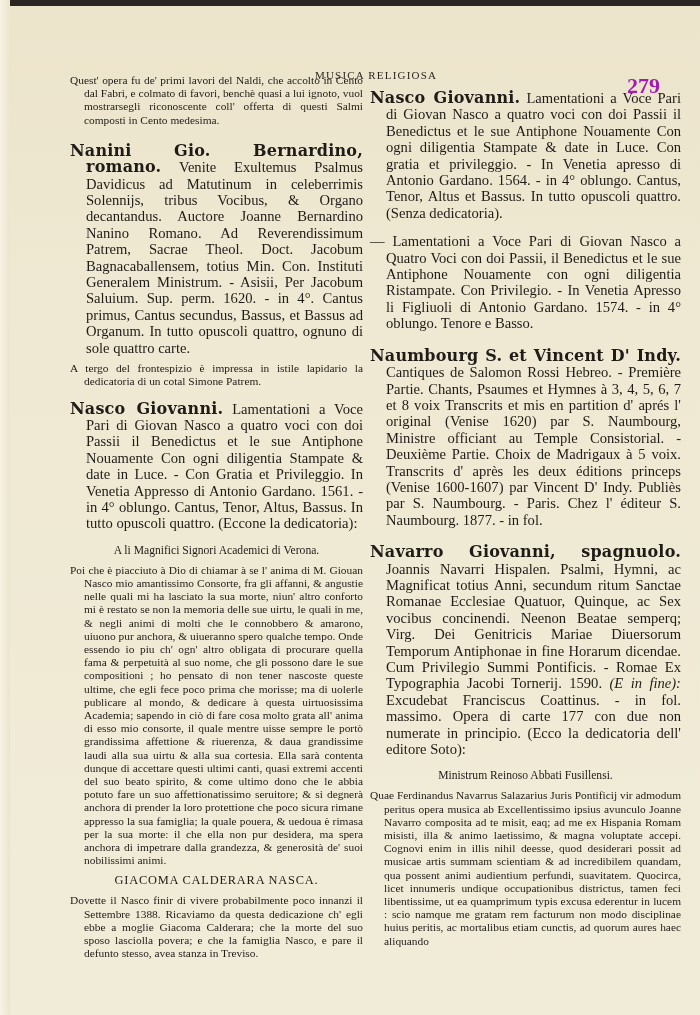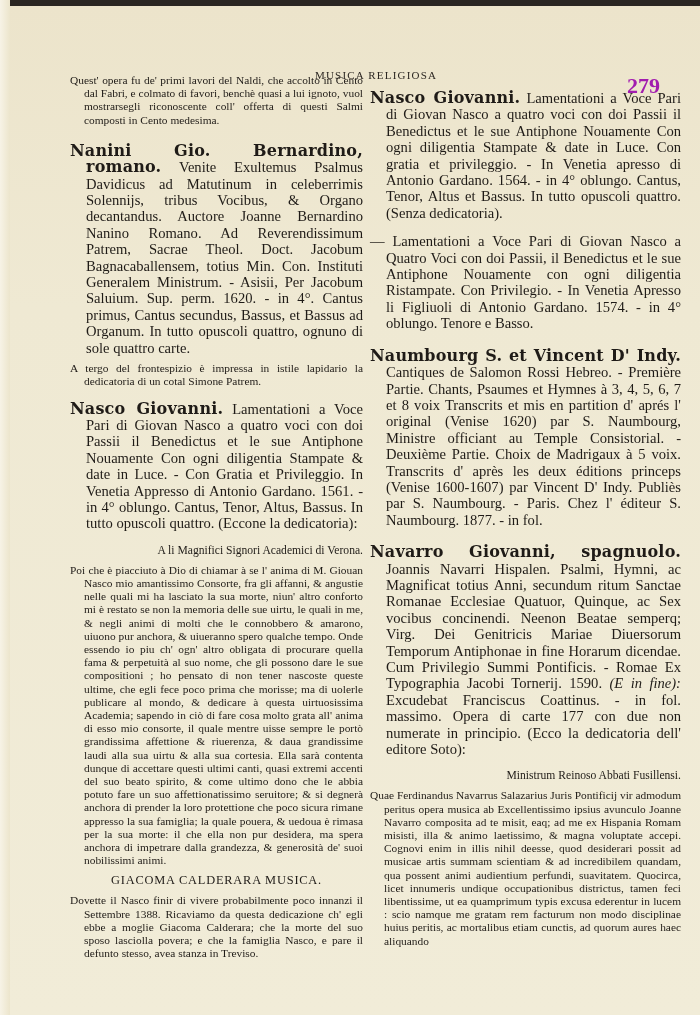--- a/index.html
+++ b/index.html
@@ -25,21 +25,21 @@
     font-size:22px; font-weight:bold; color:#a21caf;
   }
   .col { position:absolute; }
   .col-left { left:70px; top:74px; width:293px; }
   .col-right { left:370px; top:90px; width:311px; }
 
   .entry { font-size:14.6px; line-height:16.4px; text-align:justify; margin:0; padding-left:16px; text-indent:-16px; }
   .entry .head { font-weight:bold; font-family:"DejaVu Serif",serif; font-size:16px; letter-spacing:0.2px; }
   .entry .it { font-style:italic;margin-top:20px; }
   .note { font-size:11.4px; line-height:13.2px; text-align:justify; margin:0; padding-left:14px; text-indent:-14px; }
-  .centerline { text-align:right; font-size:11.6px; line-height:14px; margin:0; }
+  .centerline { text-align:center; font-size:11.6px; line-height:14px; margin:0; }
   .signature { text-align:center; font-size:12.4px; letter-spacing:0.8px; margin:0; }
   .dateline { font-size:11.6px; padding-left:28px; margin:0; }
   .gap-s { height:6px; }
   .gap-m { height:12px; }
   .gap-l { height:16px; }
 </style>
 </head>
 <body>
 
 <div class="topband"></div>
@@ -59,21 +59,21 @@
   <p class="note">A tergo del frontespizio è impressa in istile lapidario la dedicatoria di un cotal Simone Patrem.</p>
   <div class="gap-m"></div>
 
   <p class="entry"><span class="head">Nasco Giovanni.</span> <span>Lamentationi a Voce Pari di Giovan Nasco a quatro voci con doi Passii il Benedictus et le sue Antiphone Nouamente Con ogni diligentia Stampate &amp; date in Luce. - Con Gratia et Privileggio. In Venetia Appresso di Antonio Gardano. 1561. - in 4° oblungo. Cantus, Tenor, Altus, Bassus. In tutto opuscoli quattro. (Eccone la dedicatoria):</span></p>
   <div class="gap-m"></div>
 
   <p class="centerline">A li Magnifici Signori Academici di Verona.</p>
   <div class="gap-s"></div>
   <p class="note">Poi che è piacciuto à Dio di chiamar à se l' anima di M. Giouan Nasco mio amantissimo Consorte, fra gli affanni, &amp; angustie nelle quali mi ha lasciato la sua morte, niun' altro conforto mi è restato se non la memoria delle sue uirtu, le quali in me, &amp; negli animi di molti che le connobbero &amp; amarono, uiuono pur anchora, &amp; uiueranno spero qualche tempo. Onde essendo io piu ch' ogn' altro obligata di procurare quella fama &amp; perpetuità al suo nome, che gli possono dare le sue compositioni ; ho pensato di non tener nascoste queste ultime, che egli fece poco prima che morisse; ma di uolerle publicare al mondo, &amp; dedicare à questa uirtuosissima Academia; sapendo in ciò di fare cosa molto grata all' anima di esso mio consorte, il quale mentre uisse sempre le portò grandissima affettione &amp; riuerenza, &amp; daua grandissime laudi alla sua uirtu &amp; alla sua cortesia. Ella sarà contenta dunque di accettare questi ultimi canti, quasi extremi accenti del suo beato spirito, &amp; come ultimo dono che le abbia potuto fare un suo affettionatissimo seruitore; &amp; si degnerà anchora di prender la loro protettione che poco sicura rimane appresso la sua famiglia; la quale pouera, &amp; uedoua è rimasa per la sua morte: il che ella non pur desidera, ma spera anchora di impetrare dalla grandezza, &amp; generosità de' suoi nobilissimi animi.</p>
   <div class="gap-s"></div>
-  <p class="signature">GIACOMA CALDERARA MUSICA.</p>
+  <p class="signature">GIACOMA CALDERARA NASCA.</p>
   <div class="gap-s"></div>
   <p class="note">Dovette il Nasco finir di vivere probabilmente poco innanzi il Settembre 1388. Ricaviamo da questa dedicazione ch' egli ebbe a moglie Giacoma Calderara; che la morte del suo sposo lasciolla povera; e che la famiglia Nasco, e pare il defunto stesso, avea stanza in Treviso.</p>
 </div>
 
 <div class="col col-right">
   <p class="entry"><span class="head">Nasco Giovanni.</span> <span>Lamentationi a Voce Pari di Giovan Nasco a quatro voci con doi Passii il Benedictus et le sue Antiphone Nouamente Con ogni diligentia Stampate &amp; date in Luce. Con gratia et privileggio. - In Venetia apresso di Antonio Gardano. 1564. - in 4° oblungo. Cantus, Tenor, Altus et Bassus. In tutto opuscoli quattro. (Senza dedicatoria).</span></p>
   <div class="gap-m"></div>
 
   <p class="entry"><span>—</span> <span>Lamentationi a Voce Pari di Giovan Nasco a Quatro Voci con doi Passii, il Benedictus et le sue Antiphone Nouamente con ogni diligentia Ristampate. Con Privilegio. - In Venetia Apresso li Figliuoli di Antonio Gardano. 1574. - in 4° oblungo. Tenore e Basso.</span></p>
   <div class="gap-l"></div>

